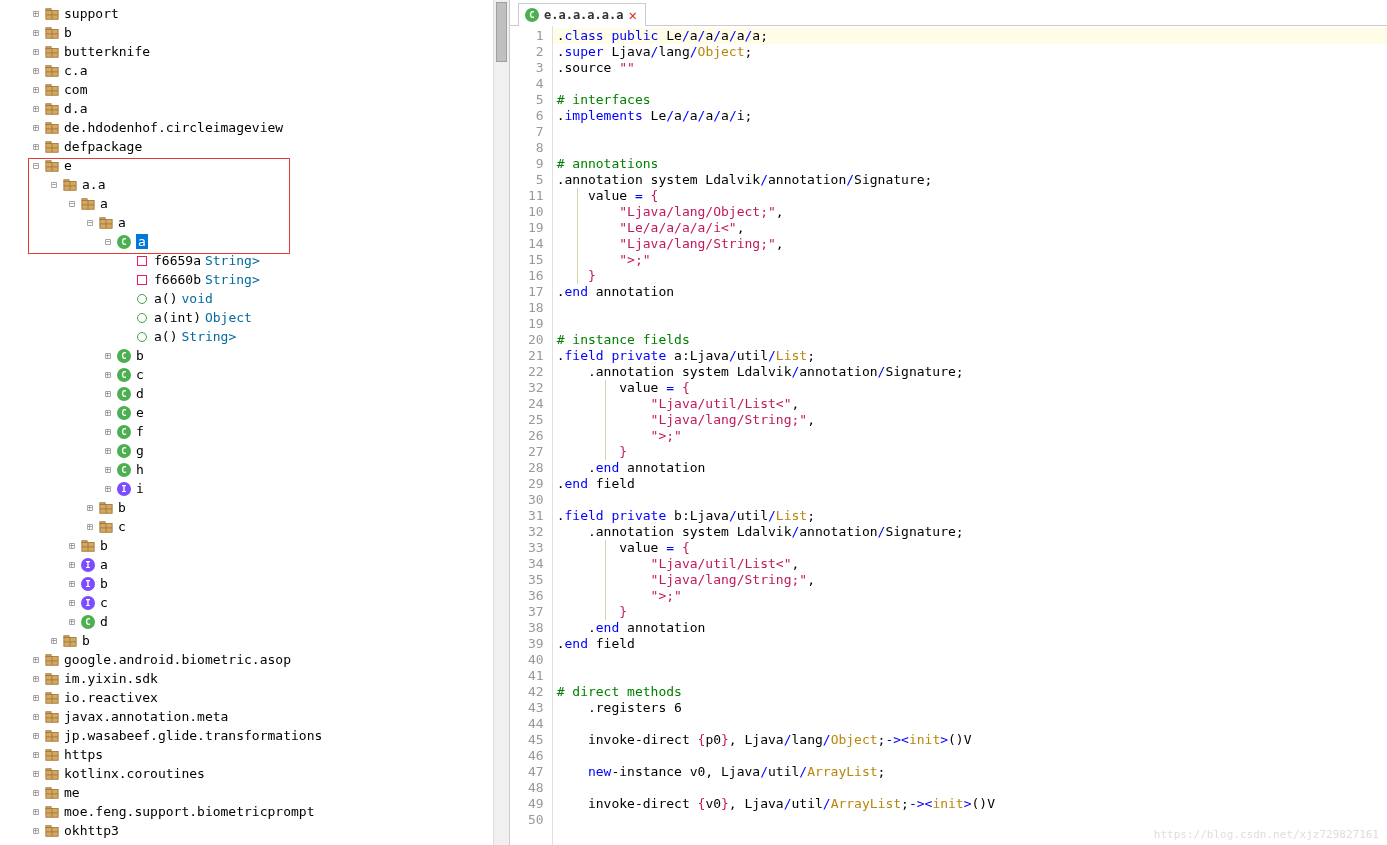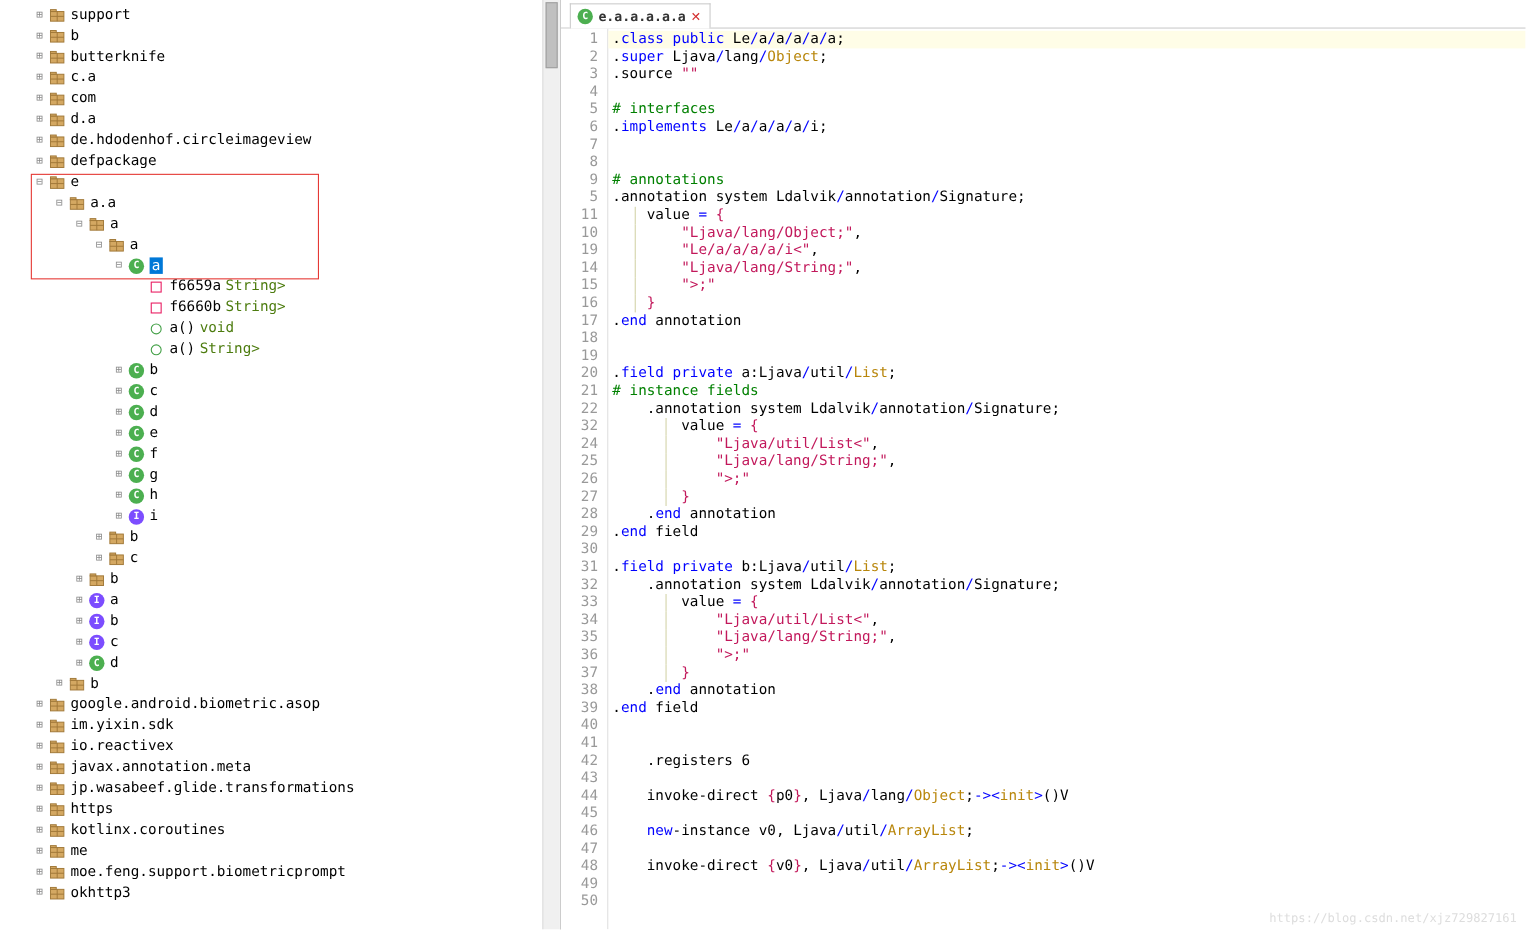--- a/index.html
+++ b/index.html
@@ -12,21 +12,21 @@
 .expander{width:12px;height:12px;display:inline-flex;align-items:center;justify-content:center;margin-right:2px;font-size:10px;color:#888;cursor:pointer;user-select:none}
 .expander.empty{visibility:hidden}
 .icon{width:16px;height:16px;display:inline-flex;align-items:center;justify-content:center;margin-right:4px;flex-shrink:0}
 .pkg-icon svg{width:14px;height:14px}
 .class-icon{width:14px;height:14px;border-radius:50%;background:#4caf50;color:#fff;font-size:9px;font-weight:bold;display:inline-flex;align-items:center;justify-content:center}
 .interface-icon{width:14px;height:14px;border-radius:50%;background:#7c4dff;color:#fff;font-size:9px;font-weight:bold;display:inline-flex;align-items:center;justify-content:center}
 .field-icon{width:10px;height:10px;background:#fff;border:1.5px solid #e91e63;margin:3px}
 .method-icon{width:10px;height:10px;border-radius:50%;background:#fff;border:1.5px solid #43a047;margin:3px}
 .label{color:#000}
 .label.selected{background:#0078d7;color:#fff;padding:0 2px}
-.type-hint{color:#4d7c0f;margin-left:4px}
+.type-hint{color:#0369a1;margin-left:4px}
 .highlight-box{position:absolute;border:1px solid #e53935;pointer-events:none}
 .scrollbar{position:absolute;right:0;top:0;width:16px;height:100%;background:#f0f0f0;border-left:1px solid #ddd}
 .scrollbar-thumb{position:absolute;left:2px;right:2px;top:2px;height:60px;background:#c0c0c0;border:1px solid #a0a0a0}
 .tab-bar{height:26px;background:#fff;border-bottom:1px solid #ccc;display:flex;align-items:flex-end;padding-left:8px}
 .tab{display:flex;align-items:center;padding:3px 8px 3px 6px;border:1px solid #ccc;border-bottom:none;background:#fff;margin-bottom:-1px;gap:5px;font-weight:bold;color:#333;font-size:12px}
 .tab-close{color:#d32f2f;font-size:14px;cursor:pointer;font-weight:bold}
 .editor{flex:1;display:flex;overflow:auto;position:relative}
 .gutter{background:#fff;border-right:1px solid #e0e0e0;text-align:right;padding:2px 8px 2px 18px;color:#999;user-select:none;flex-shrink:0}
 .gutter-line{height:16px;line-height:16px}
 .code{position:relative;flex:1;padding:2px 0}
@@ -218,20 +218,28 @@
         <span class="label">f6660b</span>
         <span class="type-hint">String&gt;</span>
       </div>
       <div class="tree-item" style="padding-left:112px">
         <span class="expander empty"></span>
         <span class="icon">
           <span class="method-icon"></span>
         </span>
         <span class="label">a()</span>
         <span class="type-hint">void</span>
+      </div>
+      <div class="tree-item" style="padding-left:112px">
+        <span class="expander empty"></span>
+        <span class="icon">
+          <span class="method-icon"></span>
+        </span>
+        <span class="label">a(int)</span>
+        <span class="type-hint">Object</span>
       </div>
       <div class="tree-item" style="padding-left:112px">
         <span class="expander empty"></span>
         <span class="icon">
           <span class="method-icon"></span>
         </span>
         <span class="label">a()</span>
         <span class="type-hint">String&gt;</span>
       </div>
       <div class="tree-item" style="padding-left:94px">
@@ -563,42 +571,43 @@
         <div class="code-line-bg" style="position:relative"><span class="">.annotation system Ldalvik</span><span class="op">/</span><span class="">annotation</span><span class="op">/</span><span class="">Signature</span><span class="punct">;</span></div>
         <div class="code-line-bg" style="position:relative"><span class="vbar" style="left:24px"></span><span class="">    value </span><span class="op">=</span><span class=""> </span><span class="str">{</span></div>
         <div class="code-line-bg" style="position:relative"><span class="vbar" style="left:24px"></span><span class="">        </span><span class="str">"Ljava/lang/Object;"</span><span class="punct">,</span></div>
         <div class="code-line-bg" style="position:relative"><span class="vbar" style="left:24px"></span><span class="">        </span><span class="str">"Le/a/a/a/a/i&lt;"</span><span class="punct">,</span></div>
         <div class="code-line-bg" style="position:relative"><span class="vbar" style="left:24px"></span><span class="">        </span><span class="str">"Ljava/lang/String;"</span><span class="punct">,</span></div>
         <div class="code-line-bg" style="position:relative"><span class="vbar" style="left:24px"></span><span class="">        </span><span class="str">"&gt;;"</span></div>
         <div class="code-line-bg" style="position:relative"><span class="vbar" style="left:24px"></span><span class="">    </span><span class="str">}</span></div>
         <div class="code-line-bg" style="position:relative"><span class="punct">.</span><span class="kw">end</span><span class=""> annotation</span></div>
         <div class="code-line-bg" style="position:relative"></div>
         <div class="code-line-bg" style="position:relative"></div>
+        <div class="code-line-bg" style="position:relative"><span class="cmt"># instance fields</span></div>
         <div class="code-line-bg" style="position:relative"><span class="punct">.</span><span class="kw">field</span><span class=""> </span><span class="kw">private</span><span class=""> a:Ljava</span><span class="op">/</span><span class="">util</span><span class="op">/</span><span class="typ">List</span><span class="punct">;</span></div>
-        <div class="code-line-bg" style="position:relative"><span class="cmt"># instance fields</span></div>
         <div class="code-line-bg" style="position:relative"><span class="">    .annotation system Ldalvik</span><span class="op">/</span><span class="">annotation</span><span class="op">/</span><span class="">Signature</span><span class="punct">;</span></div>
         <div class="code-line-bg" style="position:relative"><span class="vbar" style="left:52px"></span><span class="">        value </span><span class="op">=</span><span class=""> </span><span class="str">{</span></div>
         <div class="code-line-bg" style="position:relative"><span class="vbar" style="left:52px"></span><span class="">            </span><span class="str">"Ljava/util/List&lt;"</span><span class="punct">,</span></div>
         <div class="code-line-bg" style="position:relative"><span class="vbar" style="left:52px"></span><span class="">            </span><span class="str">"Ljava/lang/String;"</span><span class="punct">,</span></div>
         <div class="code-line-bg" style="position:relative"><span class="vbar" style="left:52px"></span><span class="">            </span><span class="str">"&gt;;"</span></div>
         <div class="code-line-bg" style="position:relative"><span class="vbar" style="left:52px"></span><span class="">        </span><span class="str">}</span></div>
         <div class="code-line-bg" style="position:relative"><span class="">    .</span><span class="kw">end</span><span class=""> annotation</span></div>
         <div class="code-line-bg" style="position:relative"><span class="punct">.</span><span class="kw">end</span><span class=""> field</span></div>
         <div class="code-line-bg" style="position:relative"></div>
         <div class="code-line-bg" style="position:relative"><span class="punct">.</span><span class="kw">field</span><span class=""> </span><span class="kw">private</span><span class=""> b:Ljava</span><span class="op">/</span><span class="">util</span><span class="op">/</span><span class="typ">List</span><span class="punct">;</span></div>
         <div class="code-line-bg" style="position:relative"><span class="">    .annotation system Ldalvik</span><span class="op">/</span><span class="">annotation</span><span class="op">/</span><span class="">Signature</span><span class="punct">;</span></div>
         <div class="code-line-bg" style="position:relative"><span class="vbar" style="left:52px"></span><span class="">        value </span><span class="op">=</span><span class=""> </span><span class="str">{</span></div>
         <div class="code-line-bg" style="position:relative"><span class="vbar" style="left:52px"></span><span class="">            </span><span class="str">"Ljava/util/List&lt;"</span><span class="punct">,</span></div>
         <div class="code-line-bg" style="position:relative"><span class="vbar" style="left:52px"></span><span class="">            </span><span class="str">"Ljava/lang/String;"</span><span class="punct">,</span></div>
         <div class="code-line-bg" style="position:relative"><span class="vbar" style="left:52px"></span><span class="">            </span><span class="str">"&gt;;"</span></div>
         <div class="code-line-bg" style="position:relative"><span class="vbar" style="left:52px"></span><span class="">        </span><span class="str">}</span></div>
         <div class="code-line-bg" style="position:relative"><span class="">    .</span><span class="kw">end</span><span class=""> annotation</span></div>
         <div class="code-line-bg" style="position:relative"><span class="punct">.</span><span class="kw">end</span><span class=""> field</span></div>
         <div class="code-line-bg" style="position:relative"></div>
         <div class="code-line-bg" style="position:relative"></div>
+        <div class="code-line-bg" style="position:relative"><span class="cmt"># direct methods</span></div>
         <div class="code-line-bg" style="position:relative"><span class="">    .registers </span><span class="num">6</span></div>
         <div class="code-line-bg" style="position:relative"></div>
         <div class="code-line-bg" style="position:relative"><span class="">    invoke-direct </span><span class="str">{</span><span class="">p0</span><span class="str">}</span><span class="">, Ljava</span><span class="op">/</span><span class="">lang</span><span class="op">/</span><span class="typ">Object</span><span class="punct">;</span><span class="op">-&gt;</span><span class="op">&lt;</span><span class="typ">init</span><span class="op">&gt;</span><span class="punct">()</span><span class="">V</span></div>
         <div class="code-line-bg" style="position:relative"></div>
         <div class="code-line-bg" style="position:relative"><span class="">    </span><span class="kw">new</span><span class="">-instance v0, Ljava</span><span class="op">/</span><span class="">util</span><span class="op">/</span><span class="typ">ArrayList</span><span class="punct">;</span></div>
         <div class="code-line-bg" style="position:relative"></div>
         <div class="code-line-bg" style="position:relative"><span class="">    invoke-direct </span><span class="str">{</span><span class="">v0</span><span class="str">}</span><span class="">, Ljava</span><span class="op">/</span><span class="">util</span><span class="op">/</span><span class="typ">ArrayList</span><span class="punct">;</span><span class="op">-&gt;</span><span class="op">&lt;</span><span class="typ">init</span><span class="op">&gt;</span><span class="punct">()</span><span class="">V</span></div>
       </div>
   </div>
   <div class="watermark">https://blog.csdn.net/xjz729827161</div>

